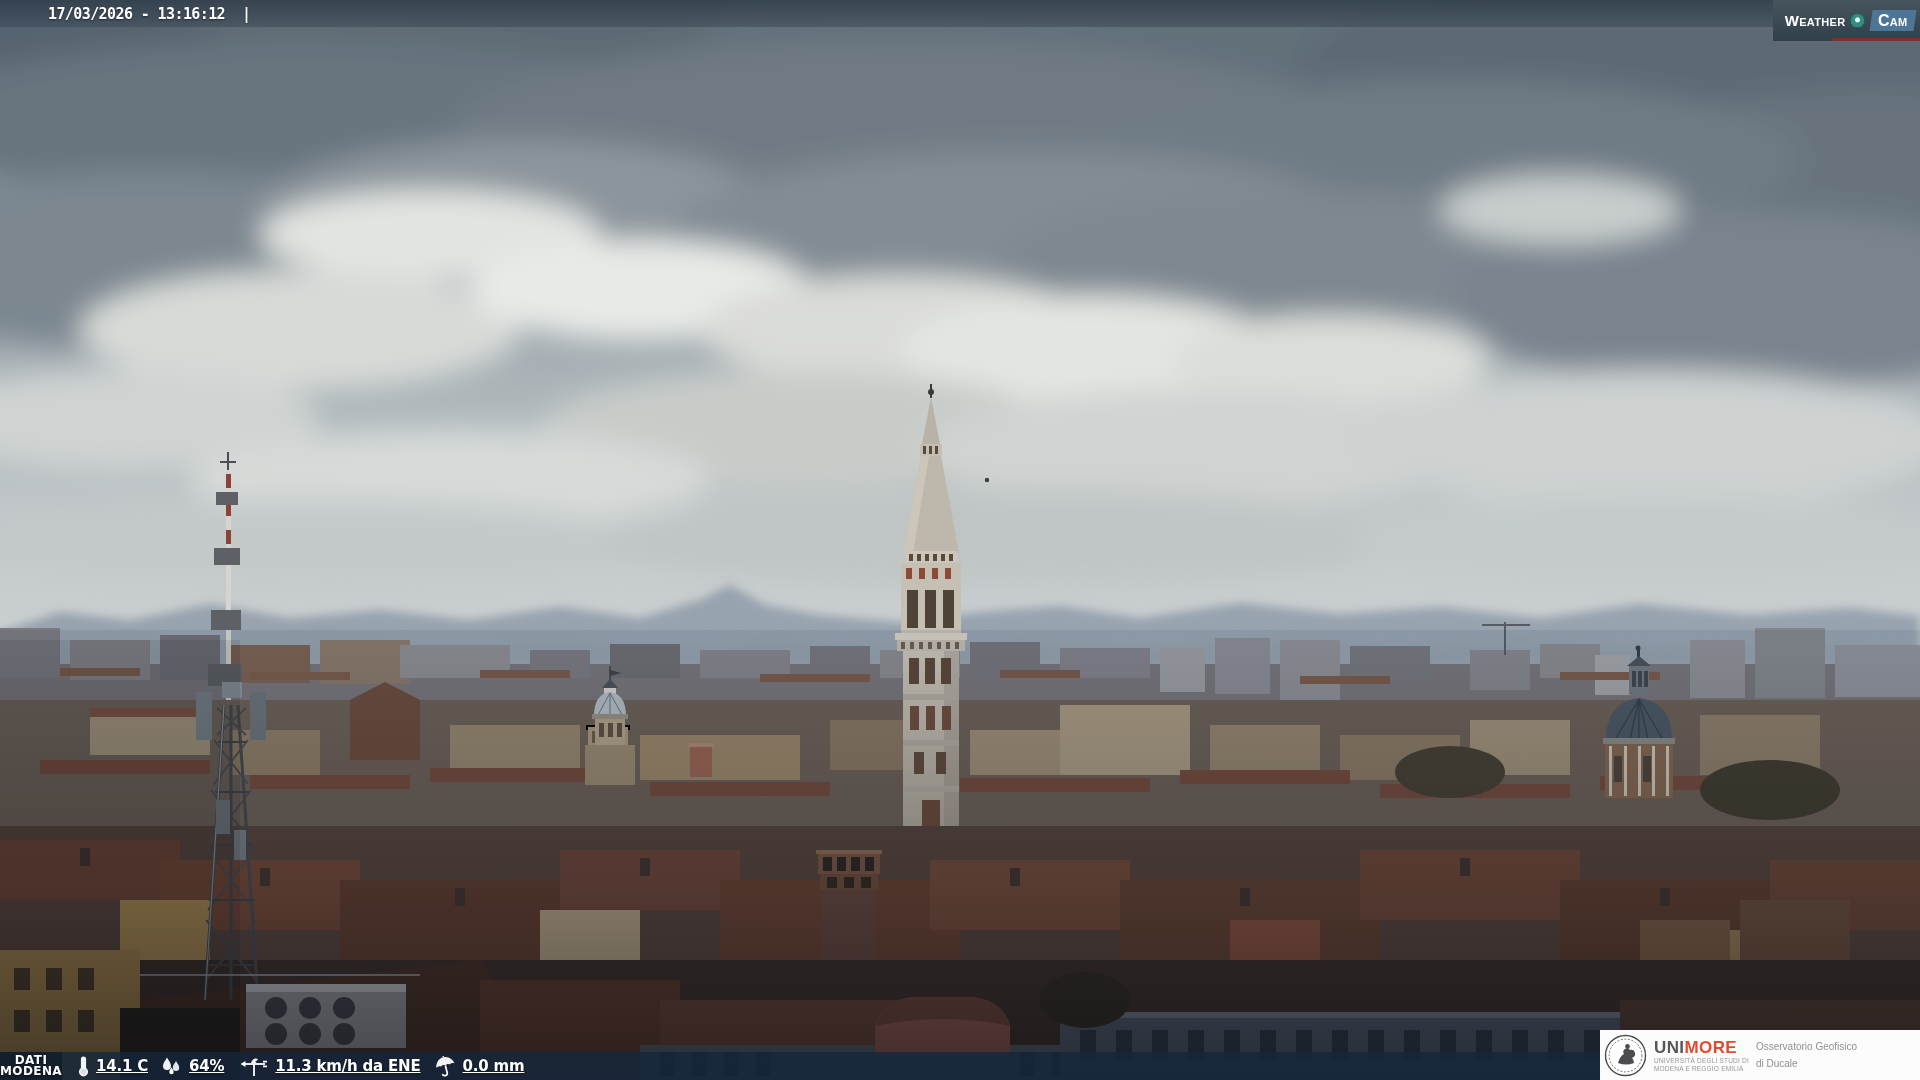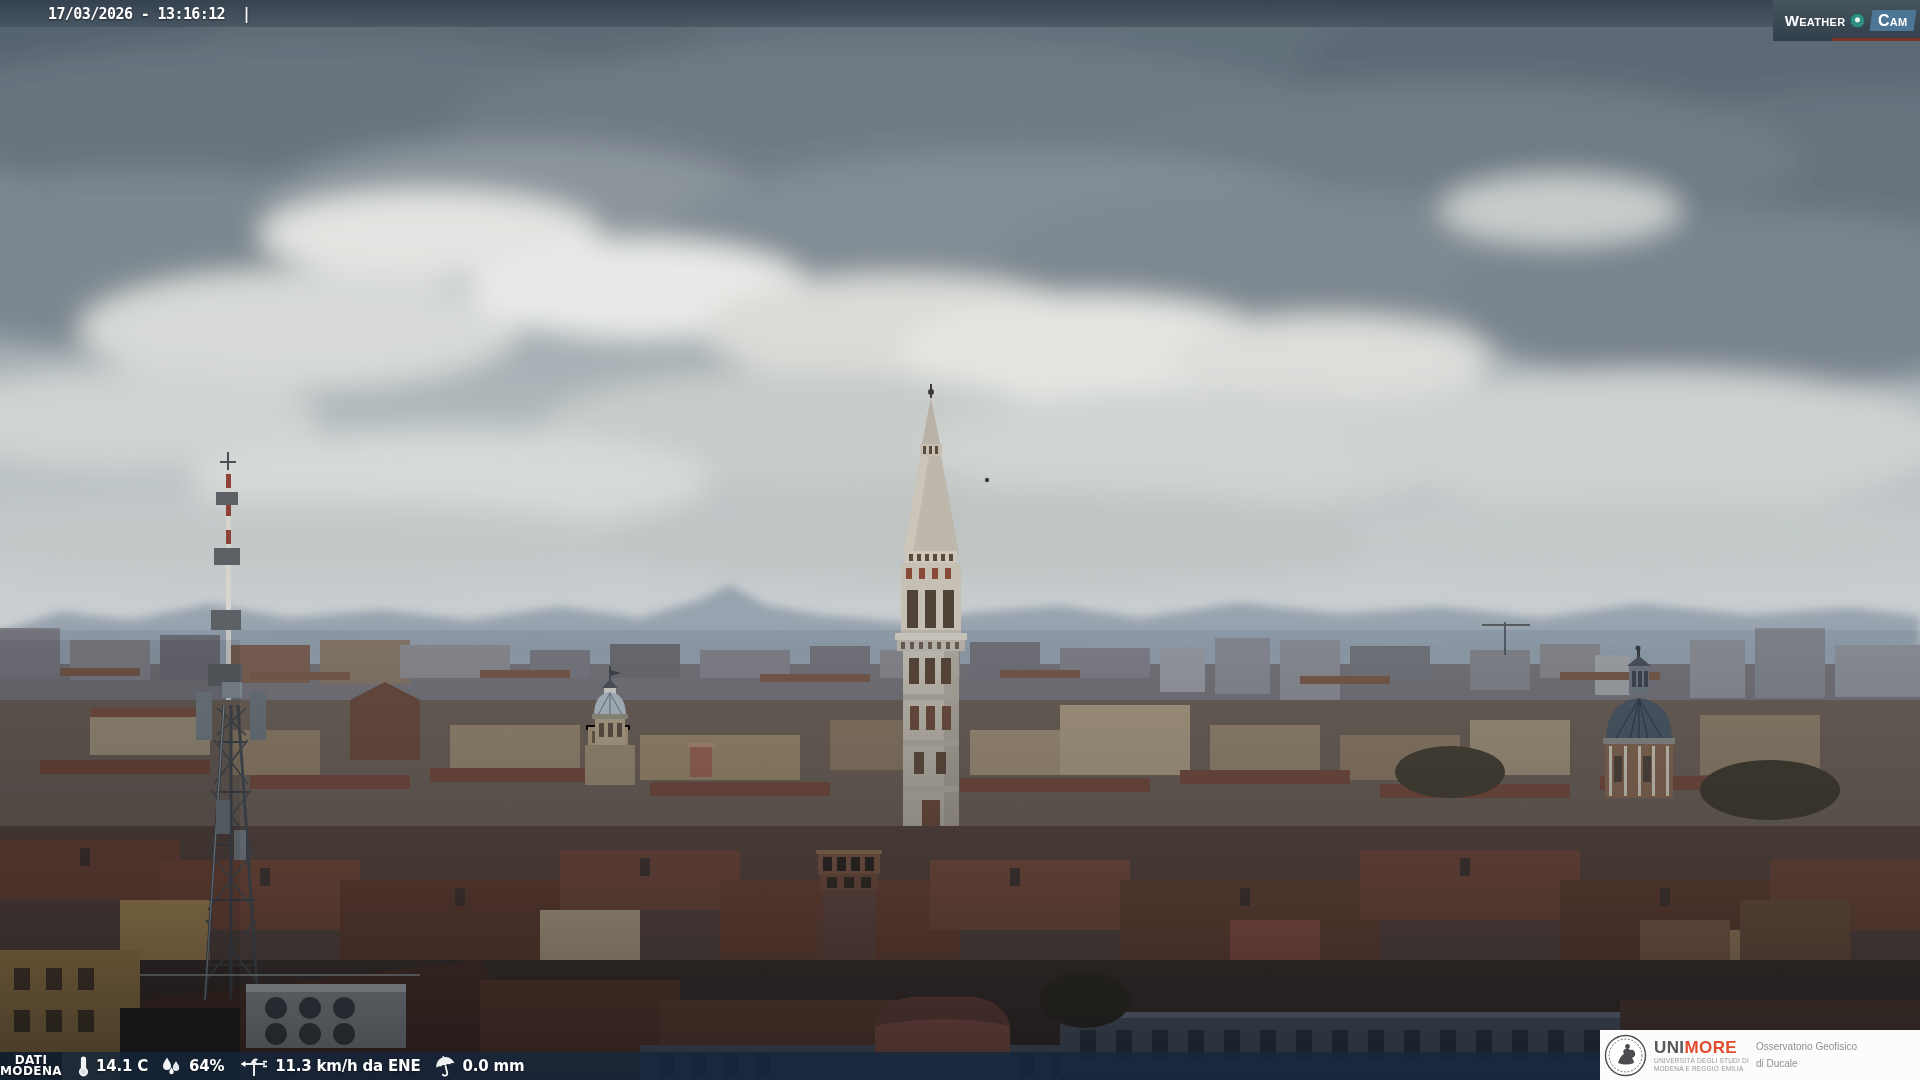--- a/index.html
+++ b/index.html
@@ -32,21 +32,21 @@
 
   
   .bottom-bar{position:absolute;left:0;right:0;bottom:0;height:28px;
     background:var(--bottom-overlay,rgba(21,39,61,.78));
     display:flex;align-items:center;color:var(--text,#fff);
     font-weight:700;font-size:15px;letter-spacing:-0.2px;
     text-shadow:0 1px 2px rgba(0,0,0,.55);white-space:nowrap;}
   .dati{width:62px;align-self:stretch;background:rgba(8,20,36,.5);
     display:flex;flex-direction:column;align-items:center;justify-content:center;
     font-size:12px;line-height:11px;letter-spacing:.4px;}
-  .reading{display:flex;align-items:center;gap:7px;}
+  .reading{display:flex;align-items:center;gap:7px;text-decoration:underline;}
   .reading svg{display:block;}
   .ml-a{margin-left:16px;} .ml-b{margin-left:12px;}
   .ml-c{margin-left:16px;} .ml-d{margin-left:14px;justify-content:flex-end;}
 
   
   .uni-box{position:absolute;right:0;bottom:0;width:320px;height:50px;background:#fcfcfc;
     display:flex;align-items:center;box-sizing:border-box;padding:0 6px 0 4px;gap:7px;}
   .uni-col{display:flex;flex-direction:column;justify-content:center;}
   .uni-wordmark{font-family:"Liberation Sans",sans-serif;font-weight:700;font-size:17px;
     letter-spacing:.4px;color:#58585a;line-height:19px;white-space:nowrap;}

